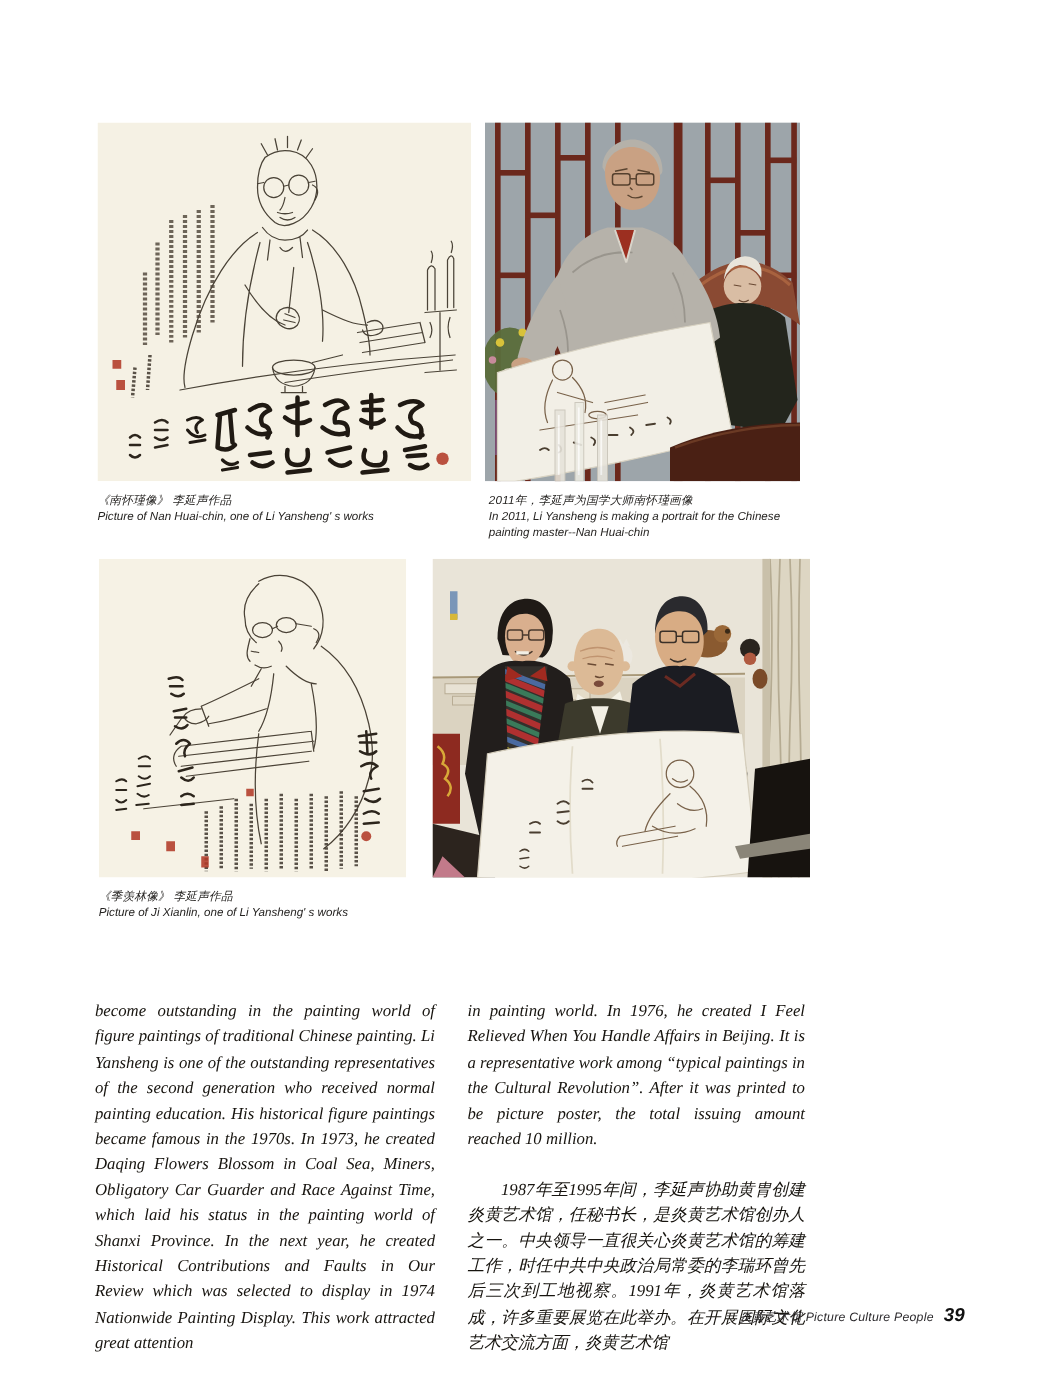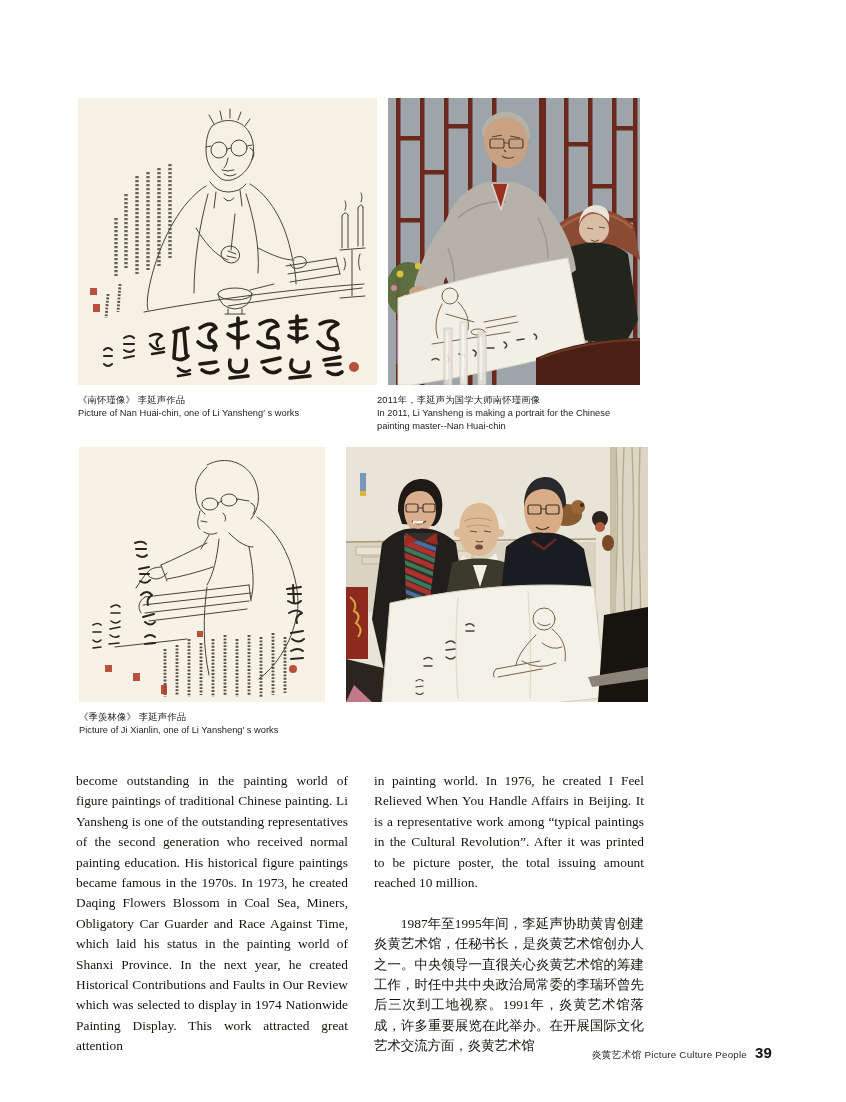--- a/index.html
+++ b/index.html
@@ -1,23 +1,23 @@
 <!DOCTYPE html>
 <html><head>
 <meta charset="utf-8">
 <style>
   html,body{margin:0;padding:0;background:#ffffff;}
   .page{position:relative;width:846px;height:1102px;background:#ffffff;overflow:hidden;
-        font-family:"Liberation Sans",sans-serif;}
+        font-family:"Liberation Sans",sans-serif;font-style:italic;}
   .fig{position:absolute;}
   .fig svg{display:block;}
   .cap{position:absolute;font-size:9.3px;line-height:12.8px;color:#262422;}
   .cap .zh{letter-spacing:0.2px;}
   .body-col{position:absolute;font-family:"Liberation Serif","DejaVu Serif",serif;
-            font-size:13.4px;line-height:20.4px;color:#17140f;text-align:justify;}
+            font-size:13.4px;line-height:20.4px;color:#17140f;text-align:justify;margin-top:28px;}
   .body-col p{margin:0;}
   .body-col p.zh{text-indent:2em;margin-top:20.4px;}
   .footer{position:absolute;top:1044px;right:74px;font-size:9.8px;color:#2b292c;
           letter-spacing:0.2px;white-space:nowrap;}
   .footer .pagenum{font-weight:bold;font-size:15px;margin-left:5px;color:#111;}
   
   .sk{stroke:#4a4337;stroke-width:1;fill:none;stroke-linecap:round;stroke-linejoin:round;}
   .sk2{stroke:#4a4236;stroke-width:1;fill:none;stroke-linecap:round;stroke-linejoin:round;}
   .cal-sm{stroke:#50463a;stroke-width:3.4;stroke-dasharray:2.3 1.7;opacity:.82;}
   .cal-sm2{stroke:#3e362c;stroke-width:2.8;stroke-dasharray:1.9 1.5;opacity:.85;}
@@ -184,21 +184,21 @@
 
       <path d="M148,260 C180,246 220,240 252,240 L252,287 L148,287 Z" fill="#4a2014"></path>
       <path d="M152,260 C185,248 222,242 252,242" stroke="#6b3a24" stroke-width="2" fill="none"></path>
     </svg>
   </div>
 
   <div class="cap" style="left:78px;top:394px;width:300px;">
     <div class="zh">《南怀瑾像》 李延声作品</div>
     <div class="en">Picture of Nan Huai-chin, one of Li Yansheng' s works</div>
   </div>
-  <div class="cap" style="left:377px;top:394px;width:252px;">
+  <div class="cap" style="left:391px;top:394px;width:252px;">
     <div class="zh">2011年，李延声为国学大师南怀瑾画像</div>
     <div class="en">In 2011, Li Yansheng is making a portrait for the Chinese painting master--Nan Huai-chin</div>
   </div>
 
   <div class="fig" style="left:79px;top:447px;">
     <svg width="246" height="255" viewBox="0 0 246 255">
       <rect width="246" height="255" fill="#f6f2e5"></rect>
       <g>
         <path class="sk2" d="M128,18 C146,8 168,15 176,34 C182,48 180,62 172,72"></path>
         <path class="sk2" d="M128,20 C119,28 115,38 117,48 C117,56 121,63 126,67"></path>

